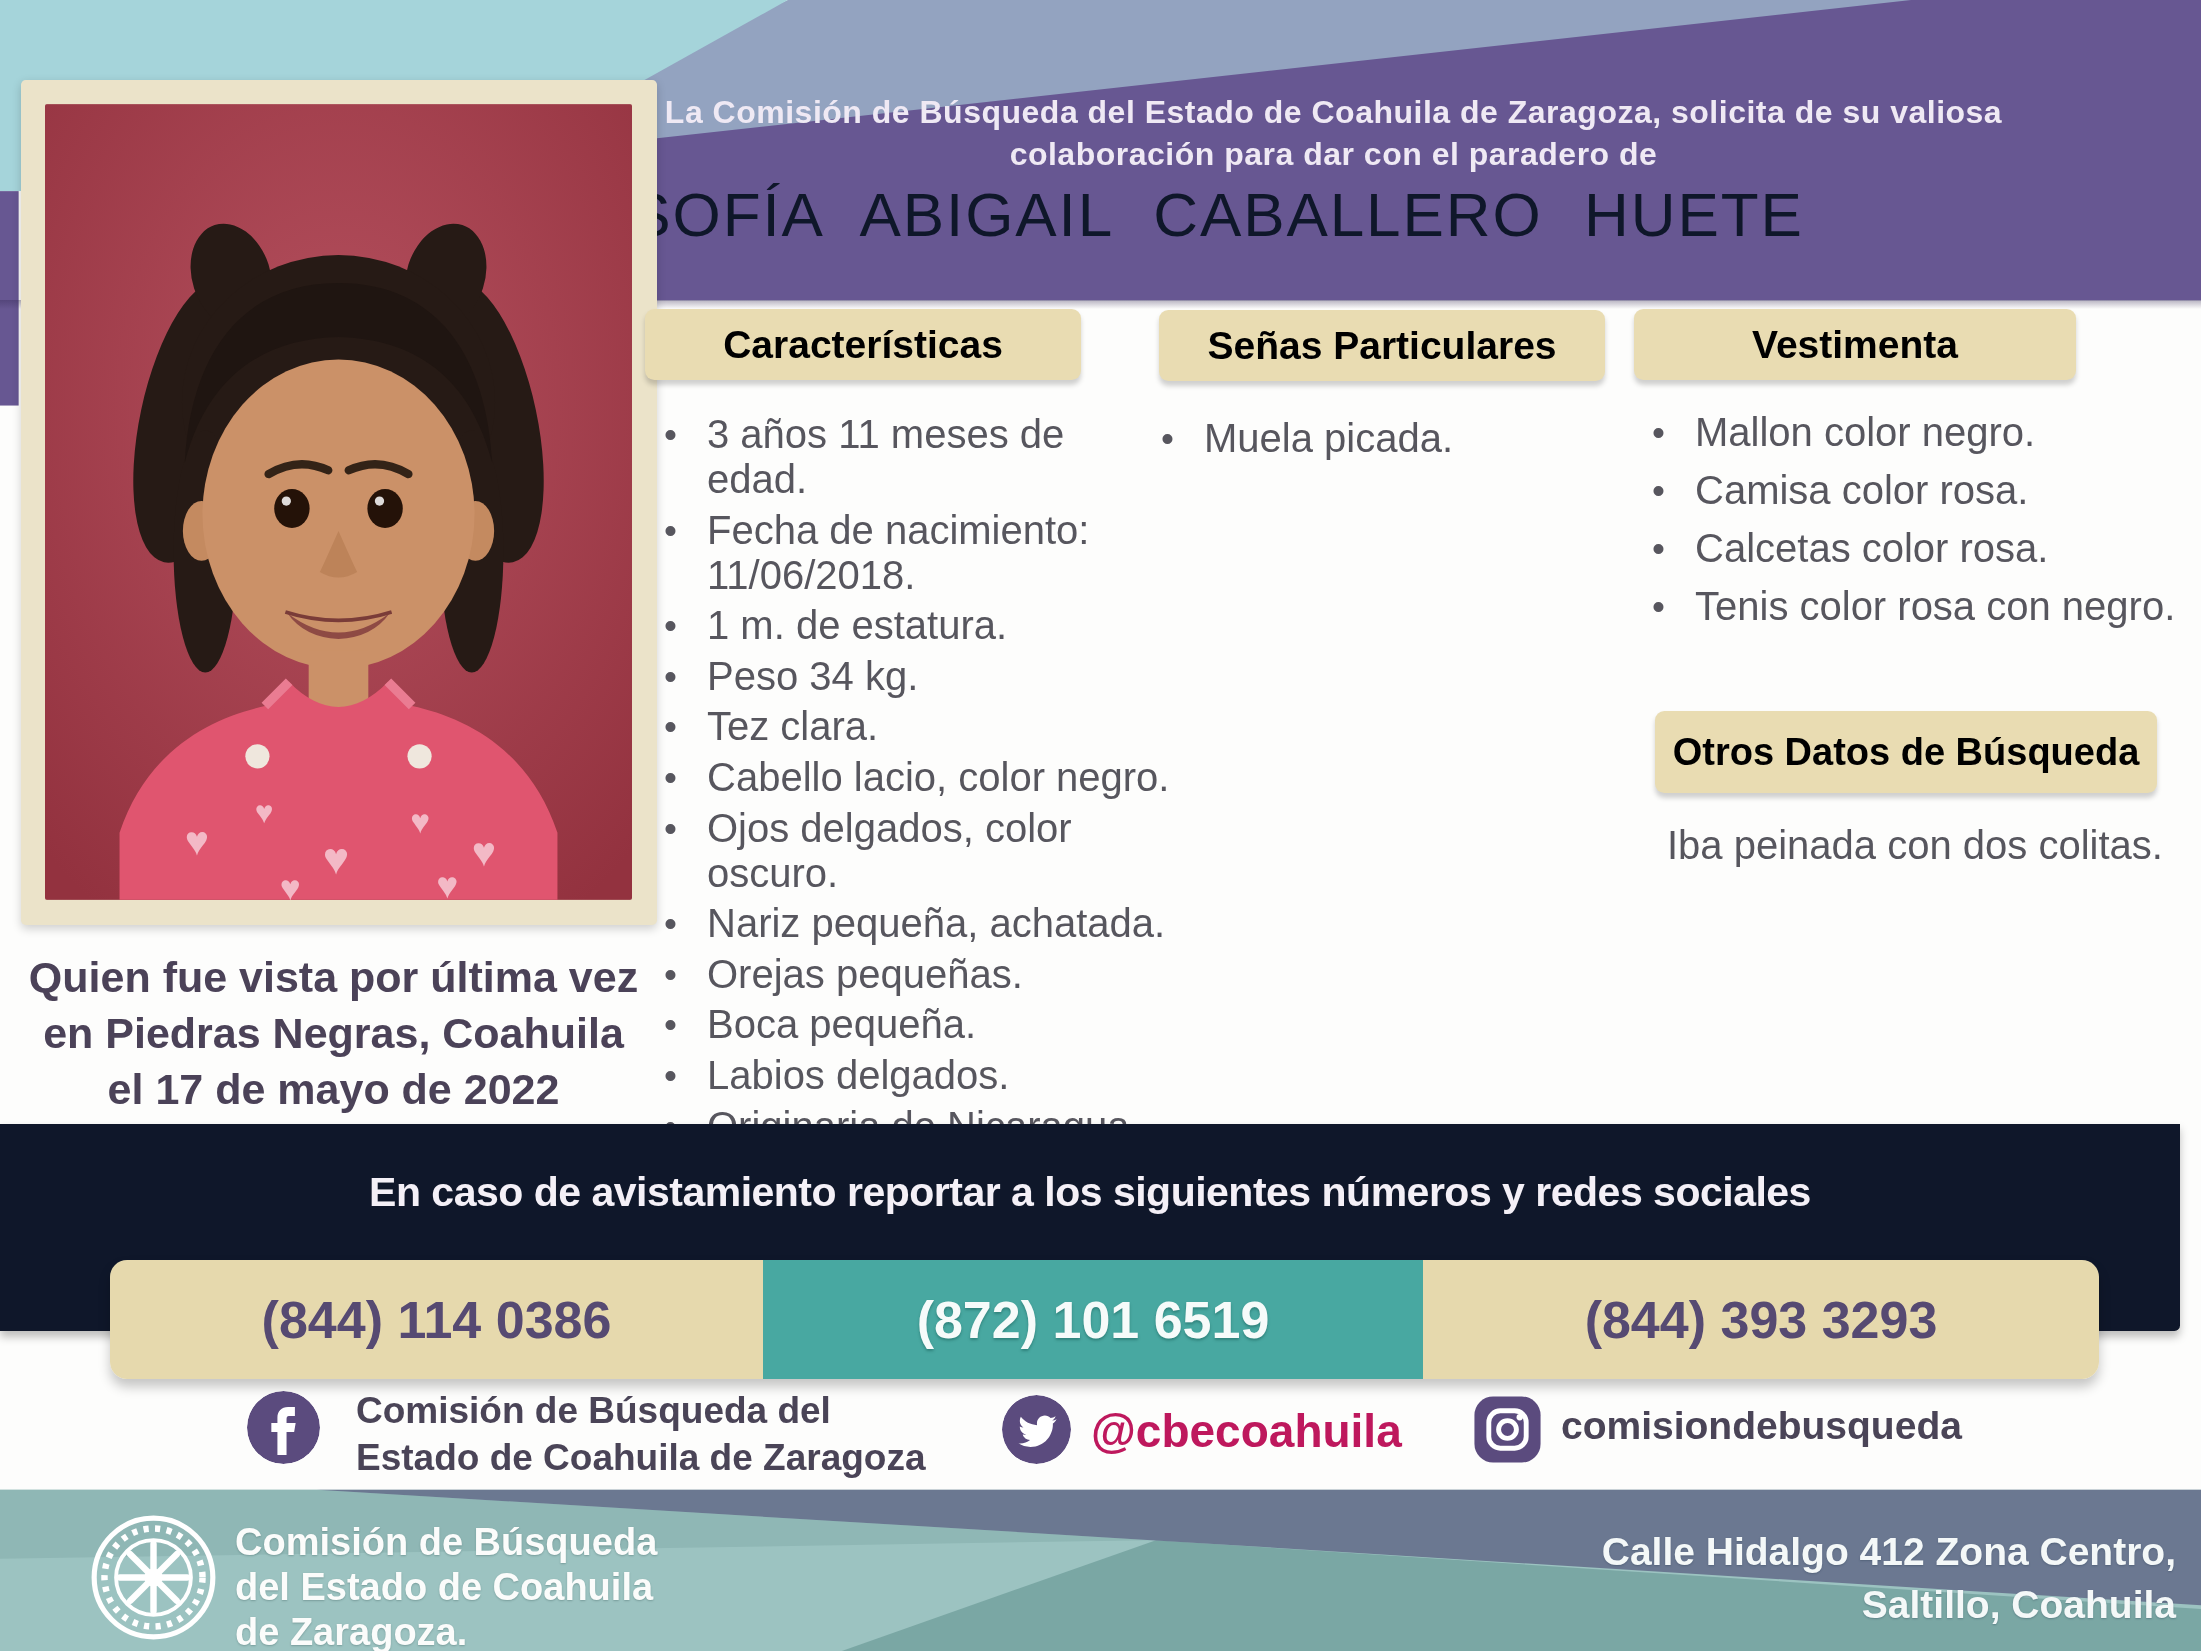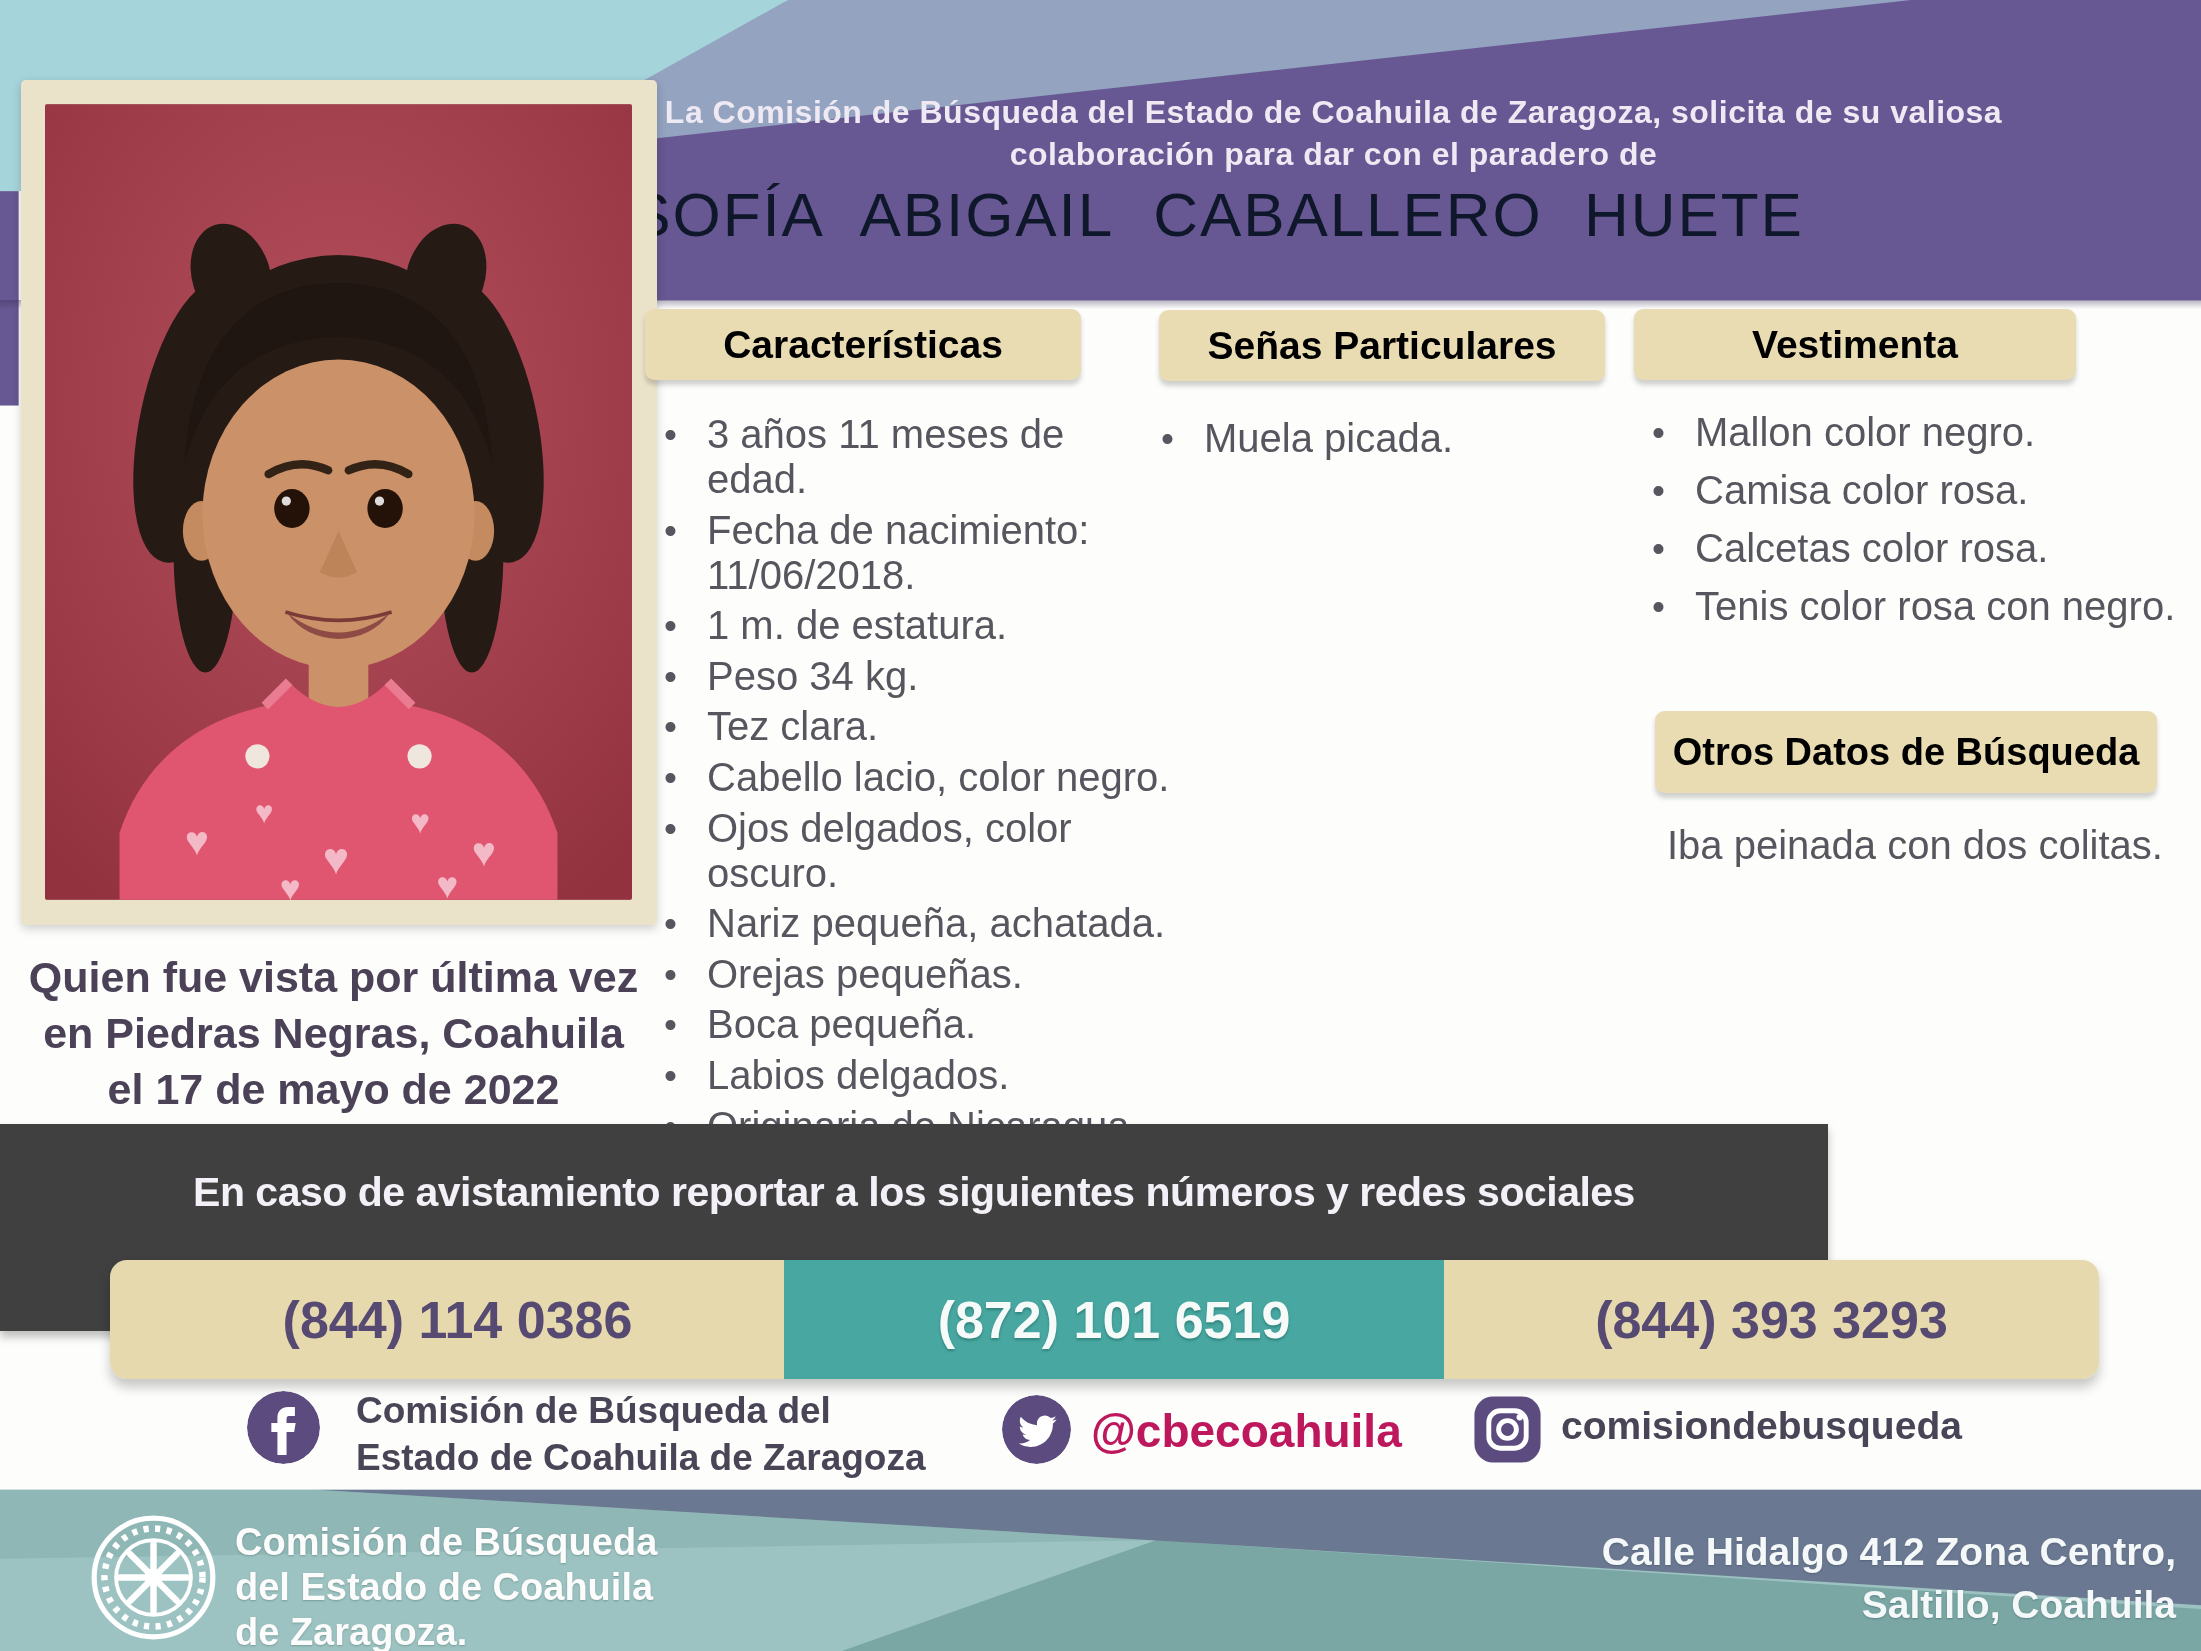--- a/index.html
+++ b/index.html
@@ -50,38 +50,38 @@
   .list-caracteristicas{left:664px;top:412px;width:615px;}
   .list-senas{left:1161px;top:416px;width:429px;}
   .list-vestimenta{left:1652px;top:410px;width:545px;gap:13px;}
   .bullet{display:flex;align-items:flex-start;}
   .dot{width:43px;flex:0 0 43px;color:#57565e;font-size:37px;line-height:45px;}
   .btxt{color:#57565e;font-size:40px;line-height:45px;white-space:pre-line;}
   .otros-text{left:1667px;top:822px;width:522px;color:#57565e;font-size:40px;line-height:47px;}
 
   
   .report-banner{
-    left:0;top:1124px;width:1828px;height:207px;background:#404040;
+    left:0;top:1124px;width:2180px;height:207px;background:#0f172a;
     box-shadow:0 5.6px 8.4px rgba(0,0,0,.25);border-radius:0 0 5.6px 0;
   }
   .report-banner-text{
     position:absolute;left:0;top:45px;width:100%;text-align:center;
     color:#f4f0f7;font-size:41px;font-weight:bold;letter-spacing:-0.5px;
   }
 
   
   .phone-bar{
     left:110px;top:1260px;width:1989px;height:119px;border-radius:17px;
     overflow:hidden;display:flex;box-shadow:0 7.5px 11.2px rgba(0,0,0,.22);
   }
   .phone-seg{display:flex;align-items:center;justify-content:center;
     font-size:52px;font-weight:bold;}
   .phone-seg.tan{background:#e6d9ad;color:#564a72;}
   .phone-seg.teal{background:#48a8a1;color:#f6fbfa;text-shadow:0 1.9px 2.8px rgba(0,60,55,.35);}
-  .seg-1{flex:0 0 653px;padding-left:21px;}
+  .seg-1{flex:0 0 653px;}
   .seg-2{flex:0 0 660px;}
   .seg-3{flex:1;}
 
   
   .social-icon{border-radius:50%;}
   .fb-icon{left:247px;top:1391px;width:73px;height:73px;}
   .tw-icon{left:1002px;top:1395px;width:69px;height:69px;}
   .ig-icon{left:1473px;top:1395px;width:69px;height:69px;}
   .fb-label{left:356px;top:1387px;width:671px;color:#4a4457;font-size:37px;
     font-weight:bold;line-height:47px;white-space:pre-line;}

